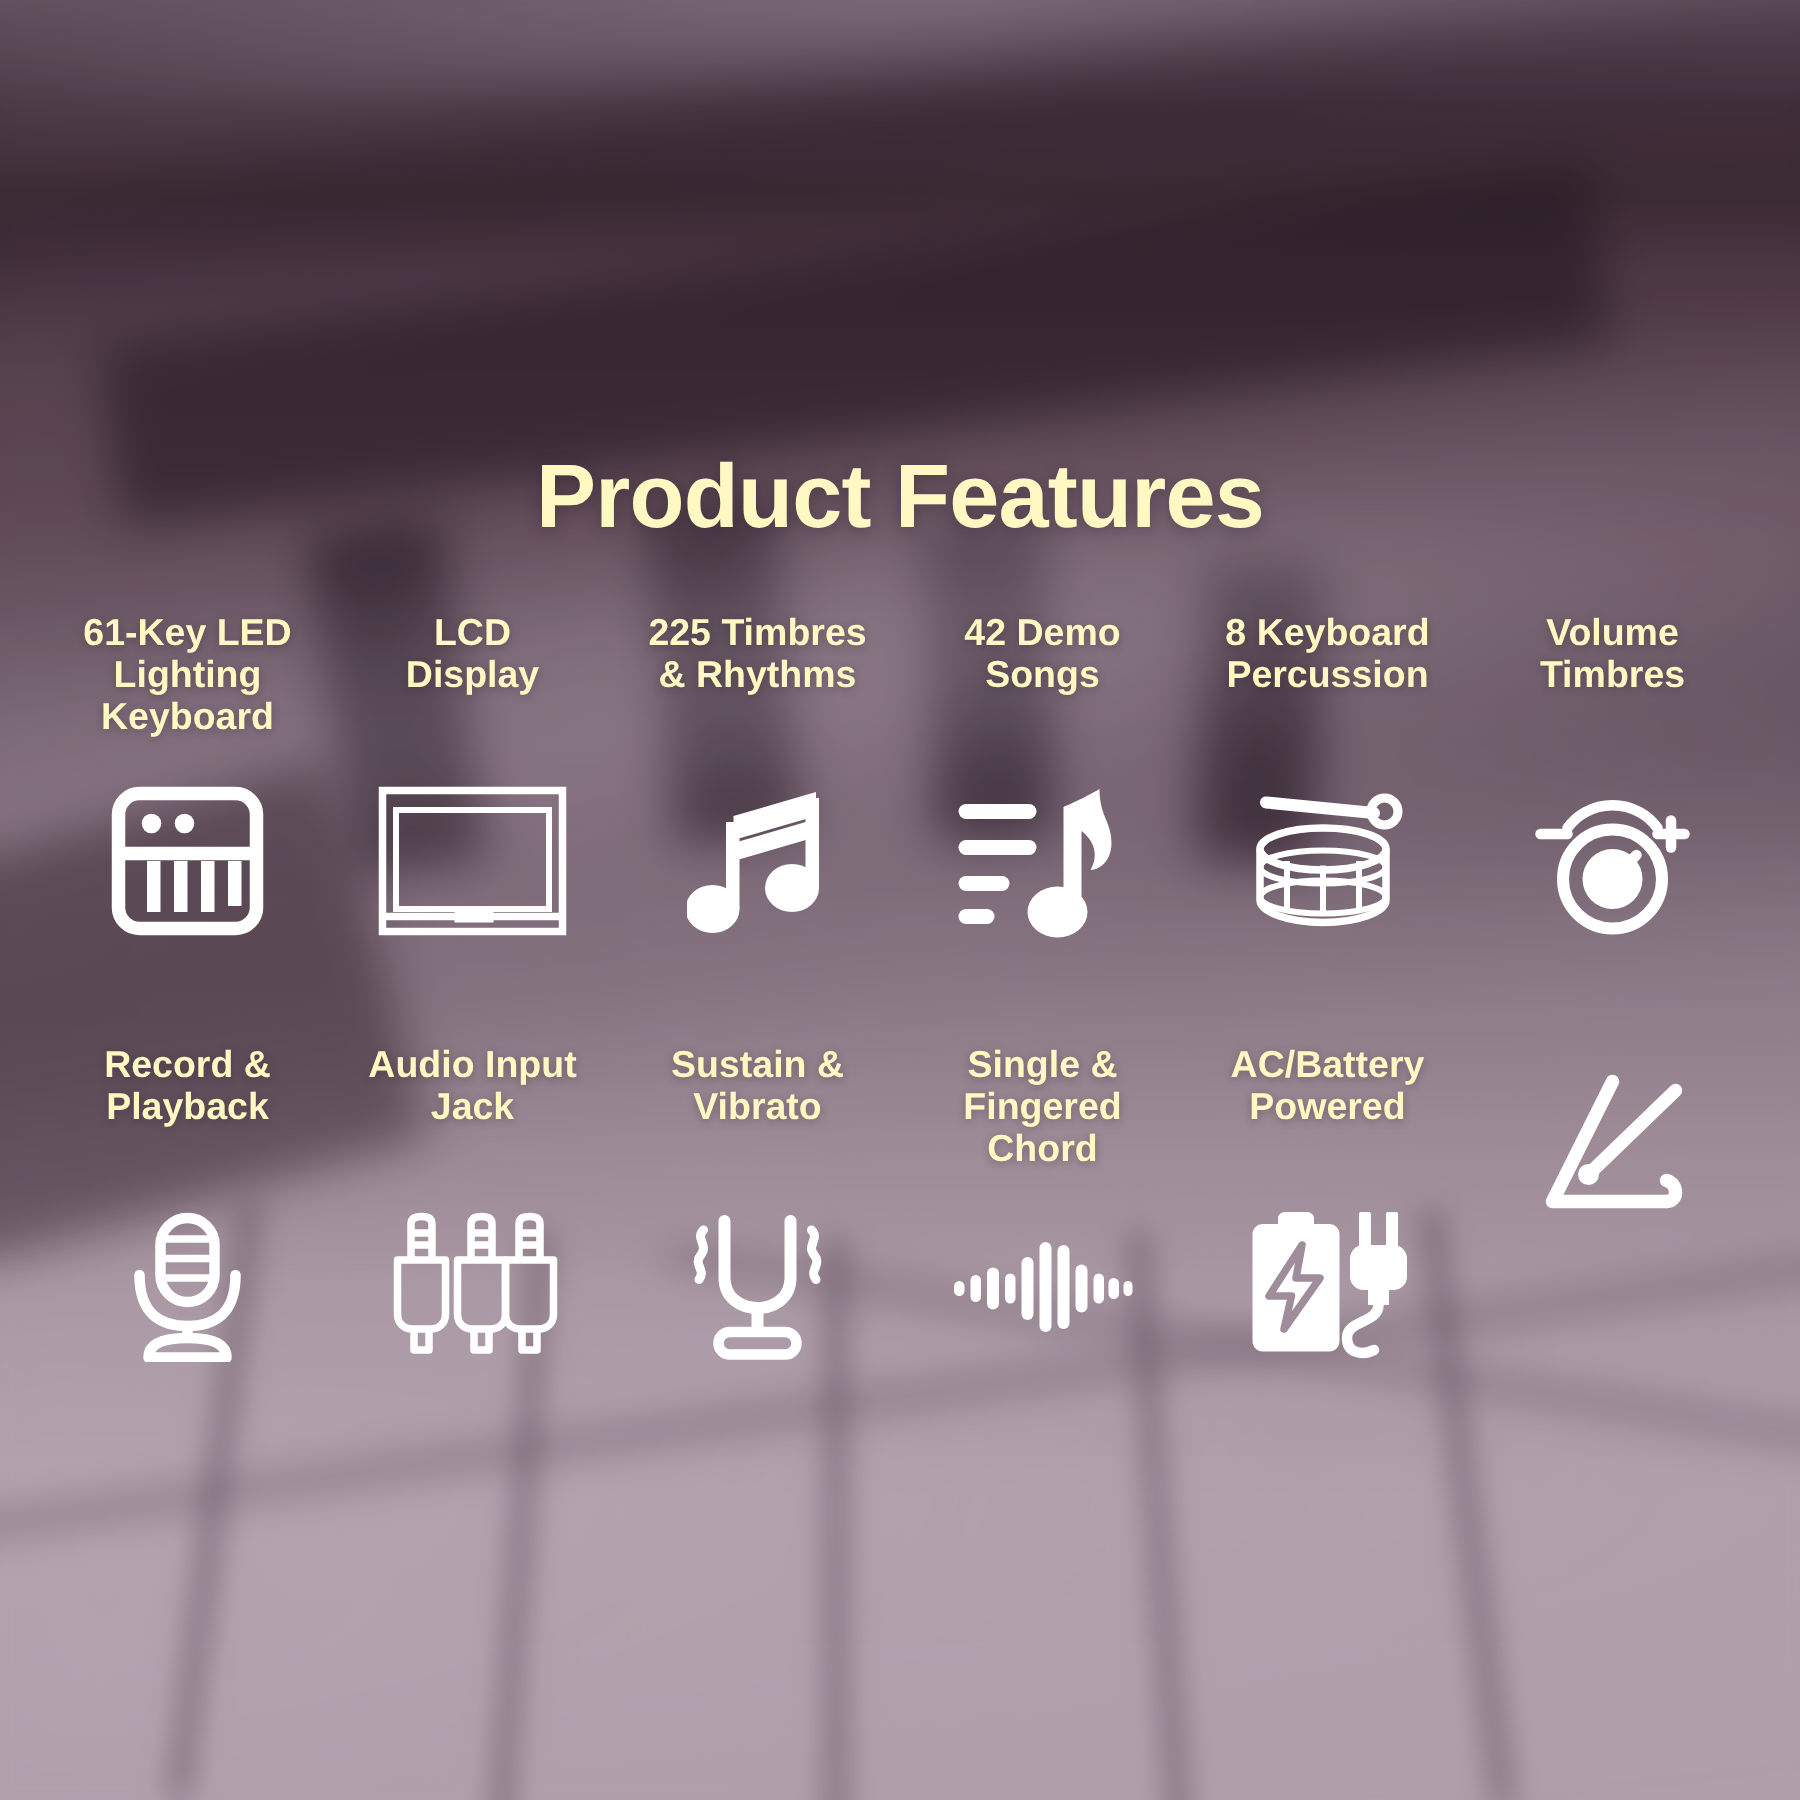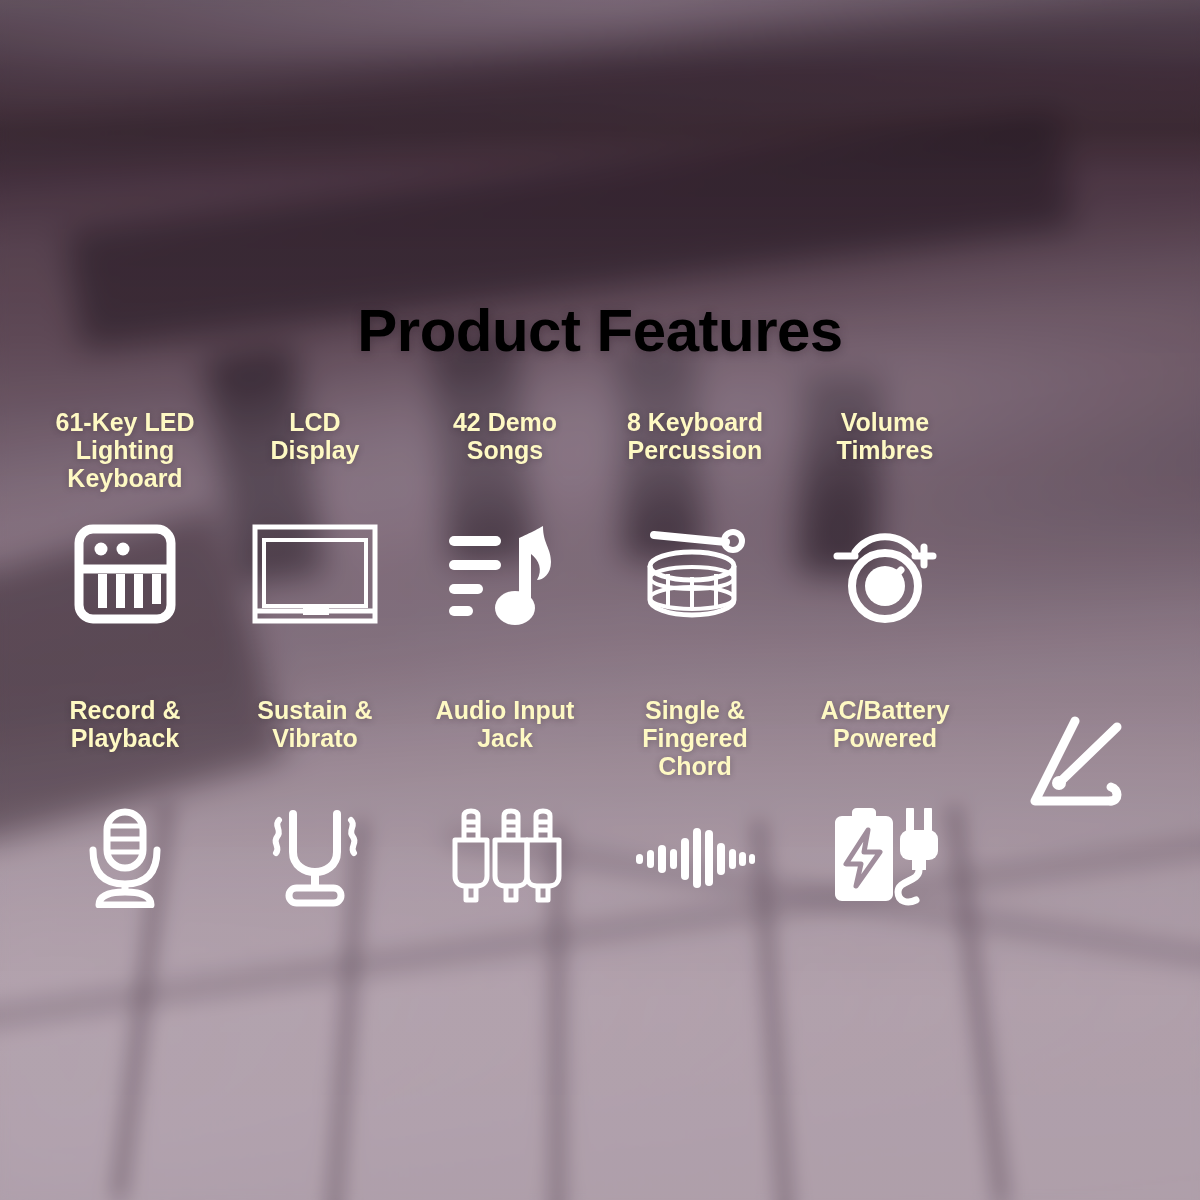--- a/index.html
+++ b/index.html
@@ -128,21 +128,21 @@
     width: 1200px;
     height: 1200px;
   }
 
   .page-title {
     position: absolute;
     top: 296px;
     left: 0;
     width: 1200px;
     text-align: center;
-    color: #000000;
+    color: #fef9c3;
     font-size: 60px;
     font-weight: bold;
     letter-spacing: -0.5px;
     text-shadow: 0 2px 10px rgba(40,26,38,.35);
   }
 
   .grid {
     position: absolute;
     top: 408px;
     left: 30px;
@@ -242,20 +242,34 @@
         <div class="cell-icon">
           <svg width="128" height="102" viewBox="0 0 128 102">
             <rect x="4" y="4" width="120" height="94" fill="none" stroke="#fff" stroke-width="5"></rect>
             <rect x="13" y="17" width="102" height="66" fill="none" stroke="#fff" stroke-width="4"></rect>
             <line x1="6" y1="88" x2="122" y2="88" stroke="#fff" stroke-width="5"></line>
             <rect x="52" y="83" width="26" height="9" fill="#fff"></rect>
           </svg>
         </div>
       </div>
 
+      <div class="cell">
+        <div class="cell-label">225 Timbres
+&amp; Rhythms</div>
+        <div class="cell-icon">
+          <svg width="94" height="104" viewBox="0 0 94 104">
+            <path d="M31 22 L86 6 L86 22 L31 38 Z" fill="#fff"></path>
+            <path d="M31 40 L86 24 L86 36 L31 52 Z" fill="#fff"></path>
+            <rect x="26" y="26" width="9" height="58" fill="#fff"></rect>
+            <rect x="79" y="10" width="9" height="60" fill="#fff"></rect>
+            <ellipse cx="17" cy="84" rx="18" ry="16" fill="#fff"></ellipse>
+            <ellipse cx="70" cy="70" rx="18" ry="16" fill="#fff"></ellipse>
+          </svg>
+        </div>
+      </div>
 
       <div class="cell">
         <div class="cell-label">42 Demo
 Songs</div>
         <div class="cell-icon">
           <svg width="116" height="104" viewBox="0 0 116 104">
             <rect x="2" y="14" width="52" height="10" rx="5" fill="#fff"></rect>
             <rect x="2" y="38" width="52" height="10" rx="5" fill="#fff"></rect>
             <rect x="2" y="62" width="34" height="10" rx="5" fill="#fff"></rect>
             <rect x="2" y="84" width="24" height="10" rx="5" fill="#fff"></rect>
@@ -307,34 +321,20 @@
 Playback</div>
         <div class="cell-icon">
           <svg width="84" height="100" viewBox="0 0 84 100">
             <rect x="24" y="4" width="36" height="56" rx="18" fill="none" stroke="#fff" stroke-width="7"></rect>
             <line x1="27" y1="18" x2="57" y2="18" stroke="#fff" stroke-width="5"></line>
             <line x1="25" y1="31" x2="59" y2="31" stroke="#fff" stroke-width="5"></line>
             <line x1="27" y1="44" x2="57" y2="44" stroke="#fff" stroke-width="5"></line>
             <path d="M10 42 C10 68 24 76 42 76 C60 76 74 68 74 42" fill="none" stroke="#fff" stroke-width="7" stroke-linecap="round"></path>
             <line x1="42" y1="76" x2="42" y2="86" stroke="#fff" stroke-width="7"></line>
             <path d="M16 97 C16 88 26 84 42 84 C58 84 68 88 68 97 Z" fill="none" stroke="#fff" stroke-width="7" stroke-linejoin="round"></path>
-          </svg>
-        </div>
-      </div>
-
-      <div class="cell">
-        <div class="cell-label">Sustain &amp;
-Vibrato</div>
-        <div class="cell-icon">
-          <svg width="104" height="100" viewBox="0 0 104 100">
-            <path d="M30 6 L30 44 C30 58 42 64 52 64 C62 64 74 58 74 44 L74 6" fill="none" stroke="#fff" stroke-width="8" stroke-linecap="round"></path>
-            <line x1="52" y1="64" x2="52" y2="82" stroke="#fff" stroke-width="8"></line>
-            <rect x="26" y="80" width="52" height="15" rx="7.5" fill="none" stroke="#fff" stroke-width="7"></rect>
-            <path d="M16 12 C10 18 20 22 14 29 C9 35 18 39 13 45" fill="none" stroke="#fff" stroke-width="6" stroke-linecap="round"></path>
-            <path d="M88 12 C94 18 84 22 90 29 C95 35 86 39 91 45" fill="none" stroke="#fff" stroke-width="6" stroke-linecap="round"></path>
           </svg>
         </div>
       </div>
 
       <div class="cell">
         <div class="cell-label">Audio Input
 Jack</div>
         <div class="cell-icon">
           <svg width="116" height="100" viewBox="0 0 116 100">
             <g fill="none" stroke="#fff" stroke-width="5" stroke-linejoin="round">
@@ -356,20 +356,34 @@
               <path d="M17 32 L17 8 C17 5 19 3 24 3 C29 3 31 5 31 8 L31 32"></path>
               <line x1="17" y1="14" x2="31" y2="14"></line>
               <line x1="17" y1="22" x2="31" y2="22"></line>
               <path d="M19 78 L19 92 L29 92 L29 78"></path>
             </g>
           </svg>
         </div>
       </div>
 
       <div class="cell">
+        <div class="cell-label">Sustain &amp;
+Vibrato</div>
+        <div class="cell-icon">
+          <svg width="104" height="100" viewBox="0 0 104 100">
+            <path d="M30 6 L30 44 C30 58 42 64 52 64 C62 64 74 58 74 44 L74 6" fill="none" stroke="#fff" stroke-width="8" stroke-linecap="round"></path>
+            <line x1="52" y1="64" x2="52" y2="82" stroke="#fff" stroke-width="8"></line>
+            <rect x="26" y="80" width="52" height="15" rx="7.5" fill="none" stroke="#fff" stroke-width="7"></rect>
+            <path d="M16 12 C10 18 20 22 14 29 C9 35 18 39 13 45" fill="none" stroke="#fff" stroke-width="6" stroke-linecap="round"></path>
+            <path d="M88 12 C94 18 84 22 90 29 C95 35 86 39 91 45" fill="none" stroke="#fff" stroke-width="6" stroke-linecap="round"></path>
+          </svg>
+        </div>
+      </div>
+
+      <div class="cell">
         <div class="cell-label">Single &amp;
 Fingered
 Chord</div>
         <div class="cell-icon">
           <svg width="122" height="64" viewBox="0 0 122 64">
             <g fill="#fff">
               <rect x="2" y="28" width="7" height="10" rx="3.5"></rect>
               <rect x="13" y="24" width="7" height="18" rx="3.5"></rect>
               <rect x="24" y="19" width="8" height="28" rx="4"></rect>
               <rect x="36" y="23" width="7" height="20" rx="3.5"></rect>

